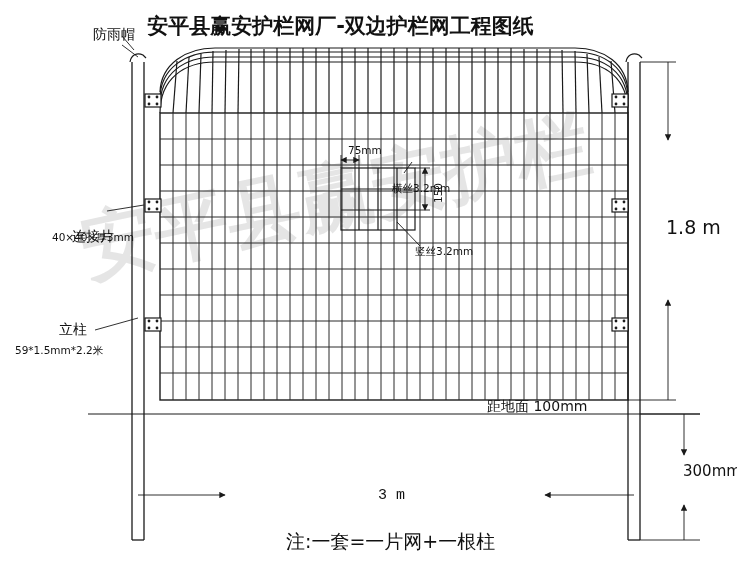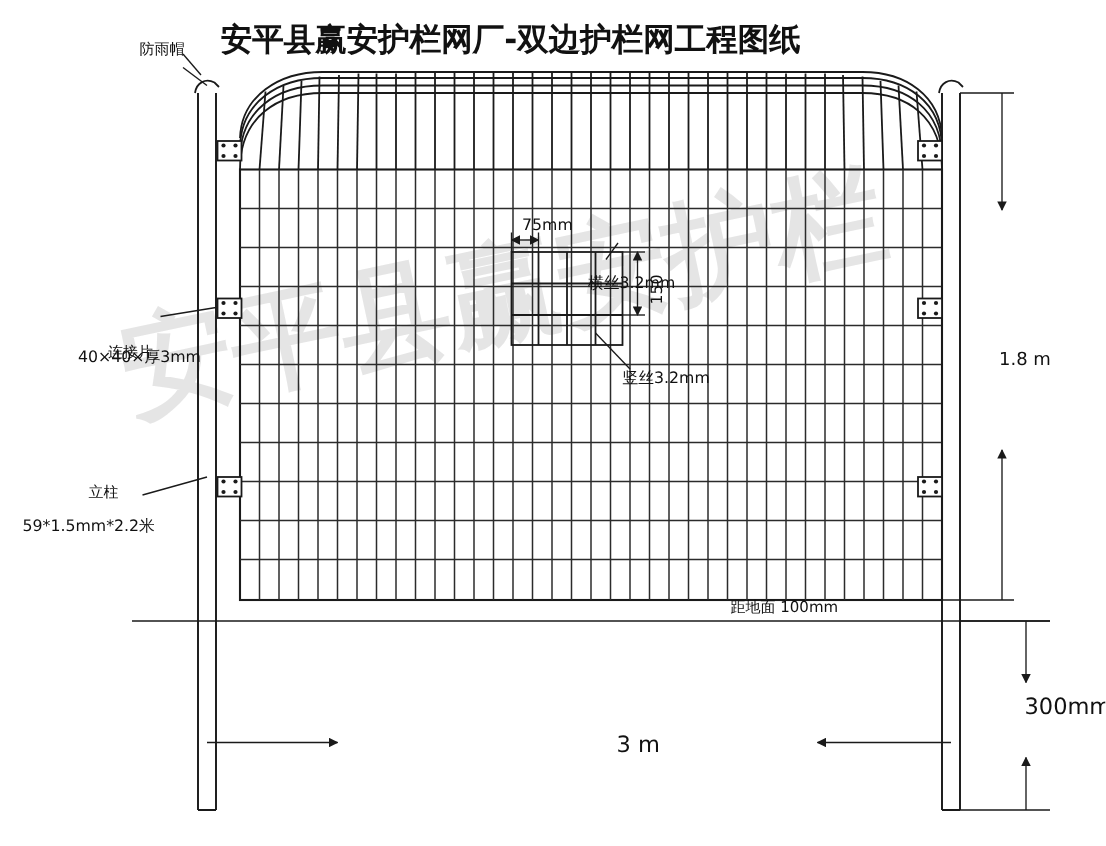--- a/index.html
+++ b/index.html
@@ -44,23 +44,23 @@
   }
   
   #drawing { left: 0; top: 0; }
   
   .lbl {
     font-family: "DejaVu Sans", sans-serif;
     color: #111;
     white-space: nowrap;
   }
   .lbl-10 { font-size: 10.5px; }
-  .lbl-11 { font-size: 10px; text-align: center; }
+  .lbl-11 { font-size: 14px; text-align: center; }
   .lbl-12 { font-size: 15px; }
-  .lbl-13 { font-size: 12px; margin-top: 16px; }
+  .lbl-13 { font-size: 19px; }
   .rot90 {
     transform: rotate(-90deg);
     transform-origin: left top;
   }
 </style>
 </head>
 <body>
 
 <div id="root">
 
@@ -292,18 +292,19 @@
 
   <div class="abs lbl lbl-11" style="left:59px; top:321px;">立柱</div>
   <div class="abs lbl lbl-10" style="left:15px; top:344px;">59*1.5mm*2.2米</div>
 
   <div class="abs lbl lbl-10" style="left:348px; top:144px;">75mm</div>
   <div class="abs lbl lbl-10" style="left:392px; top:150px;margin-top:32px;">横丝3.2mm</div>
   <div class="abs lbl lbl-10 rot90" style="left:432px; top:203px;">150</div>
   <div class="abs lbl lbl-10" style="left:415px; top:245px;">竖丝3.2mm</div>
 
   <div class="abs lbl lbl-13" style="left:666px; top:216px;">1.8 m</div>
-  <div class="abs lbl lbl-12" style="left:411px; top:487px;">3 m</div>
+  <div class="abs lbl lbl-12" style="left:378px; top:487px;font-family:Liberation Mono, monospace;">3 m</div>
   <div class="abs lbl lbl-11" style="left:487px; top:398px;">距地面 100mm</div>
   <div class="abs lbl lbl-12" style="left:683px; top:462px;">300mm</div>
 
+  <div class="abs lbl lbl-13" style="left:286px; top:529px;">注:一套=一片网+一根柱</div>
 
 </div>
 
 </body></html>

